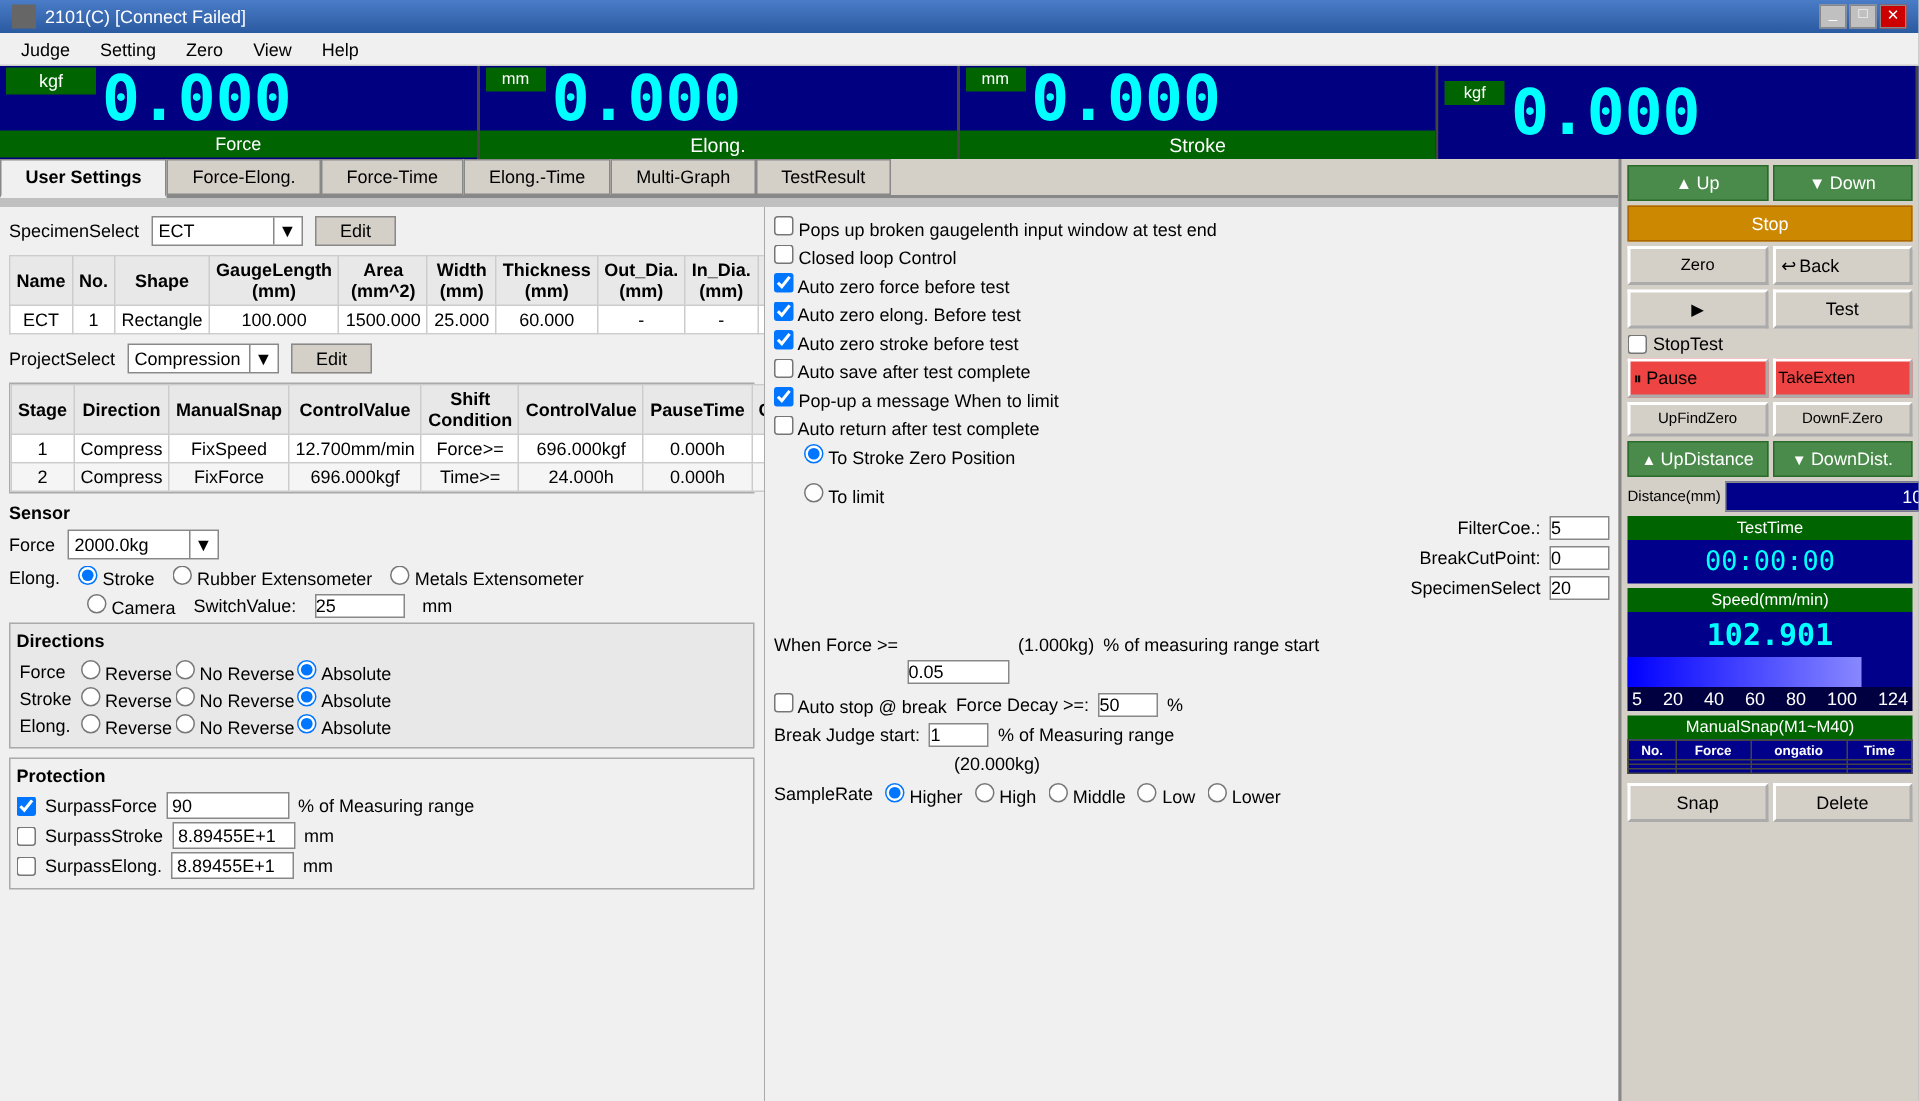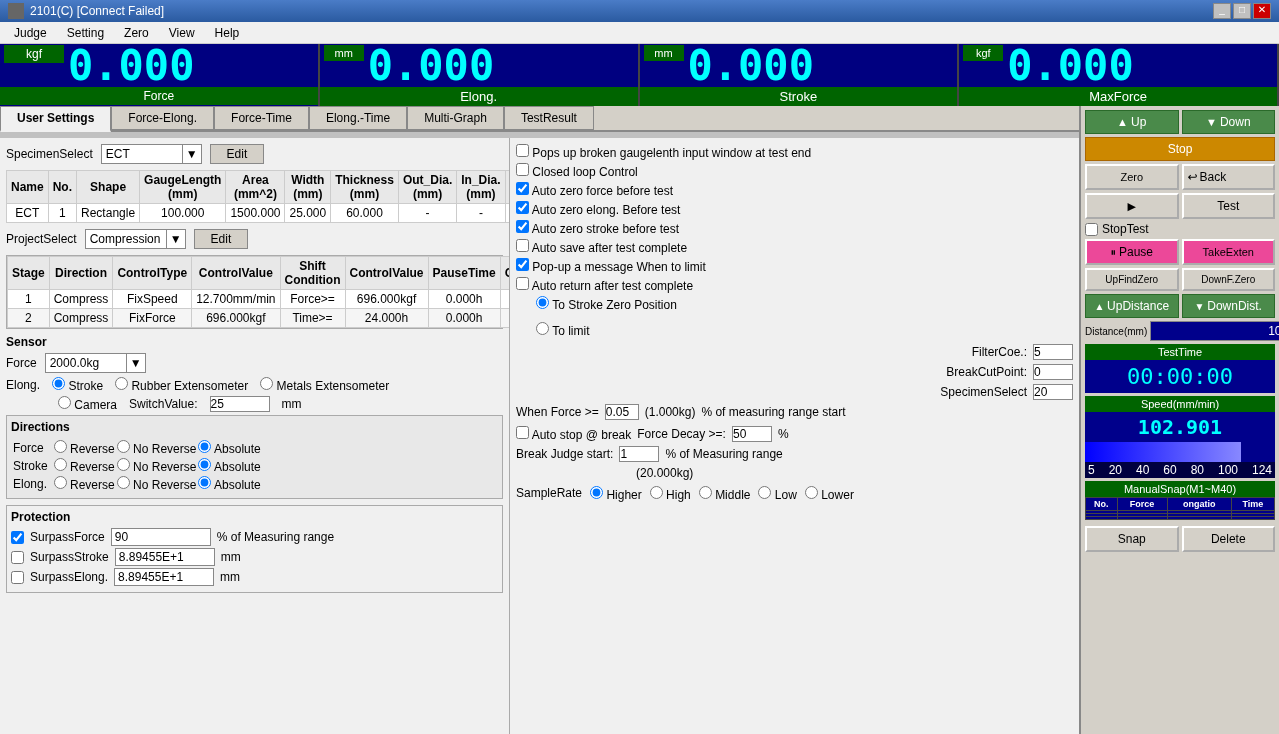--- a/index.html
+++ b/index.html
@@ -169,28 +169,28 @@
       background: #d4d0c8;
       border: 2px outset #fff;
       padding: 4px;
       cursor: pointer;
       font-size: 12px;
       text-align: center;
       width: 100%;
     }
     .stoptest-row { display: flex; align-items: center; gap: 4px; }
     .pause-row { display: flex; gap: 3px; }
-    .pause-btn { flex: 1; background: #ec4899; border: 2px outset #fff; padding: 4px 2px; cursor: pointer; font-size: 11px; text-align: center; }
+    .pause-btn { flex: 1; background: #ef4444; border: 2px outset #fff; padding: 4px 2px; cursor: pointer; font-size: 11px; text-align: left; }
     .find-row { display: flex; gap: 3px; }
     .find-btn { flex: 1; background: #d4d0c8; border: 2px outset #fff; padding: 4px 2px; cursor: pointer; font-size: 10px; text-align: center; }
     .dist-row { display: flex; gap: 3px; }
     .dist-btn { flex: 1; background: #4a8a4a; color: white; border: 1px solid #2a6a2a; padding: 4px 2px; cursor: pointer; font-size: 10px; text-align: center; }
 
     .testtime-bar { background: #006400; color: white; text-align: center; padding: 2px; font-size: 11px; }
-    .testtime-value { background: #00008b; color: #00ffff; text-align: center; padding: 4px; font-size: 22px; font-family: monospace; }
+    .testtime-value { background: #00008b; color: #00ffff; text-align: center; padding: 4px; font-size: 18px; font-family: monospace; }
     .speed-bar { background: #006400; color: white; text-align: center; padding: 2px; font-size: 11px; }
     .speed-value { background: #00008b; color: #00ffff; text-align: center; padding: 3px; font-size: 20px; font-family: monospace; font-weight: bold; }
 
     
     .speed-gauge {
       background: #00008b;
       height: 20px;
       position: relative;
       overflow: hidden;
     }
@@ -226,21 +226,21 @@
     }
     .section-title { font-weight: bold; margin-bottom: 4px; }
     .radio-row { display: flex; align-items: center; gap: 12px; margin-bottom: 3px; flex-wrap: wrap; }
 
     .protection-box {
       border: 1px solid #aaa;
       padding: 4px;
       margin-bottom: 4px;
     }
     .protection-row { display: flex; align-items: center; gap: 6px; margin-bottom: 2px; }
-    .protection-input { width: 100px; border: 1px solid #888; padding: 1px 3px; background: white; }
+    .protection-input { width: 82px; border: 1px solid #888; padding: 1px 3px; background: white; }
 
     .samplerate-row { display: flex; align-items: flex-start; gap: 8px; flex-wrap: wrap; margin-top: 4px; }
 
     .sensor-row { display: flex; align-items: center; gap: 8px; margin-bottom: 4px; }
     .combo-text { padding: 2px 4px; min-width: 80px; }
     .combo-arrow { border-left: 1px solid #888; padding: 2px 3px; cursor: pointer; }
   </style>
 </head>
 <body>
 
@@ -290,21 +290,20 @@
       <div class="metric-value" style="font-size:42px; color:#00ffff; font-family:monospace;">0.000</div>
     </div>
     <div class="metric-label-bar" style="background:#006400; width:100%; text-align:center; color:white; font-size:13px; padding:2px;">Stroke</div>
   </div>
 
   <div class="metric-block" style="background:#000080;">
     <div style="display:flex; align-items:flex-start; width:100%; padding: 0 4px;">
       <div class="metric-label-bar" style="background:#006400; width:40px; font-size:11px; padding:2px 4px; margin-right:4px;">kgf</div>
       <div class="metric-value" style="font-size:42px; color:#00ffff; font-family:monospace;">0.000</div>
     </div>
-    <div class="metric-label-bar" style="background:#006400; width:100%; text-align:center; color:white; font-size:13px; padding:2px;">MaxForce</div>
   </div>
 </div>
 
 <div class="main-content">
 
   <div style="flex:1; display:flex; flex-direction:column; overflow:hidden;">
 
     <div class="tabs">
       <div class="tab active">User Settings</div>
       <div class="tab">Force-Elong.</div>
@@ -366,21 +365,21 @@
           </div>
           <button class="edit-btn">Edit</button>
         </div>
 
         <div style="display:flex; border:1px solid #aaa; background:white; margin-bottom:6px;">
           <table class="data-table" style="flex:1; margin:0;">
             <thead>
               <tr>
                 <th>Stage</th>
                 <th>Direction</th>
-                <th>ControlType</th>
+                <th>ManualSnap</th>
                 <th>ControlValue</th>
                 <th>Shift Condition</th>
                 <th>ControlValue</th>
                 <th>PauseTime</th>
                 <th>ControlPara</th>
 
               </tr>
             </thead>
             <tbody>
               <tr>
@@ -526,21 +525,21 @@
         </div>
         <div style="clear:both;"></div>
         <div style="margin-bottom:4px; display:flex; align-items:center; gap:6px; float:right;">
           <span>SpecimenSelect</span>
           <input type="text" value="20" style="width: 40px; border: 1px solid rgb(136, 136, 136);">
         </div>
         <div style="clear:both;"></div>
 
         <div style="margin-bottom:6px; display:flex; align-items:center; gap:6px; flex-wrap:wrap;">
           <span>When Force &gt;=</span>
-          <input type="text" value="0.05" style="width: 34px; border: 1px solid rgb(136, 136, 136);">
+          <input type="text" value="0.05" style="width: 68px; border: 1px solid rgb(136, 136, 136); margin-top: 36px;">
           <span>(1.000kg)</span>
           <span>% of measuring range start</span>
         </div>
 
         <div style="margin-bottom:4px; display:flex; align-items:center; gap:6px;">
           <label><input type="checkbox" style=""> <span>Auto stop @ break</span></label>
           <span>Force Decay &gt;=:</span>
           <input type="text" value="50" style="width: 40px; border: 1px solid rgb(136, 136, 136);">
           <span>%</span>
         </div>

